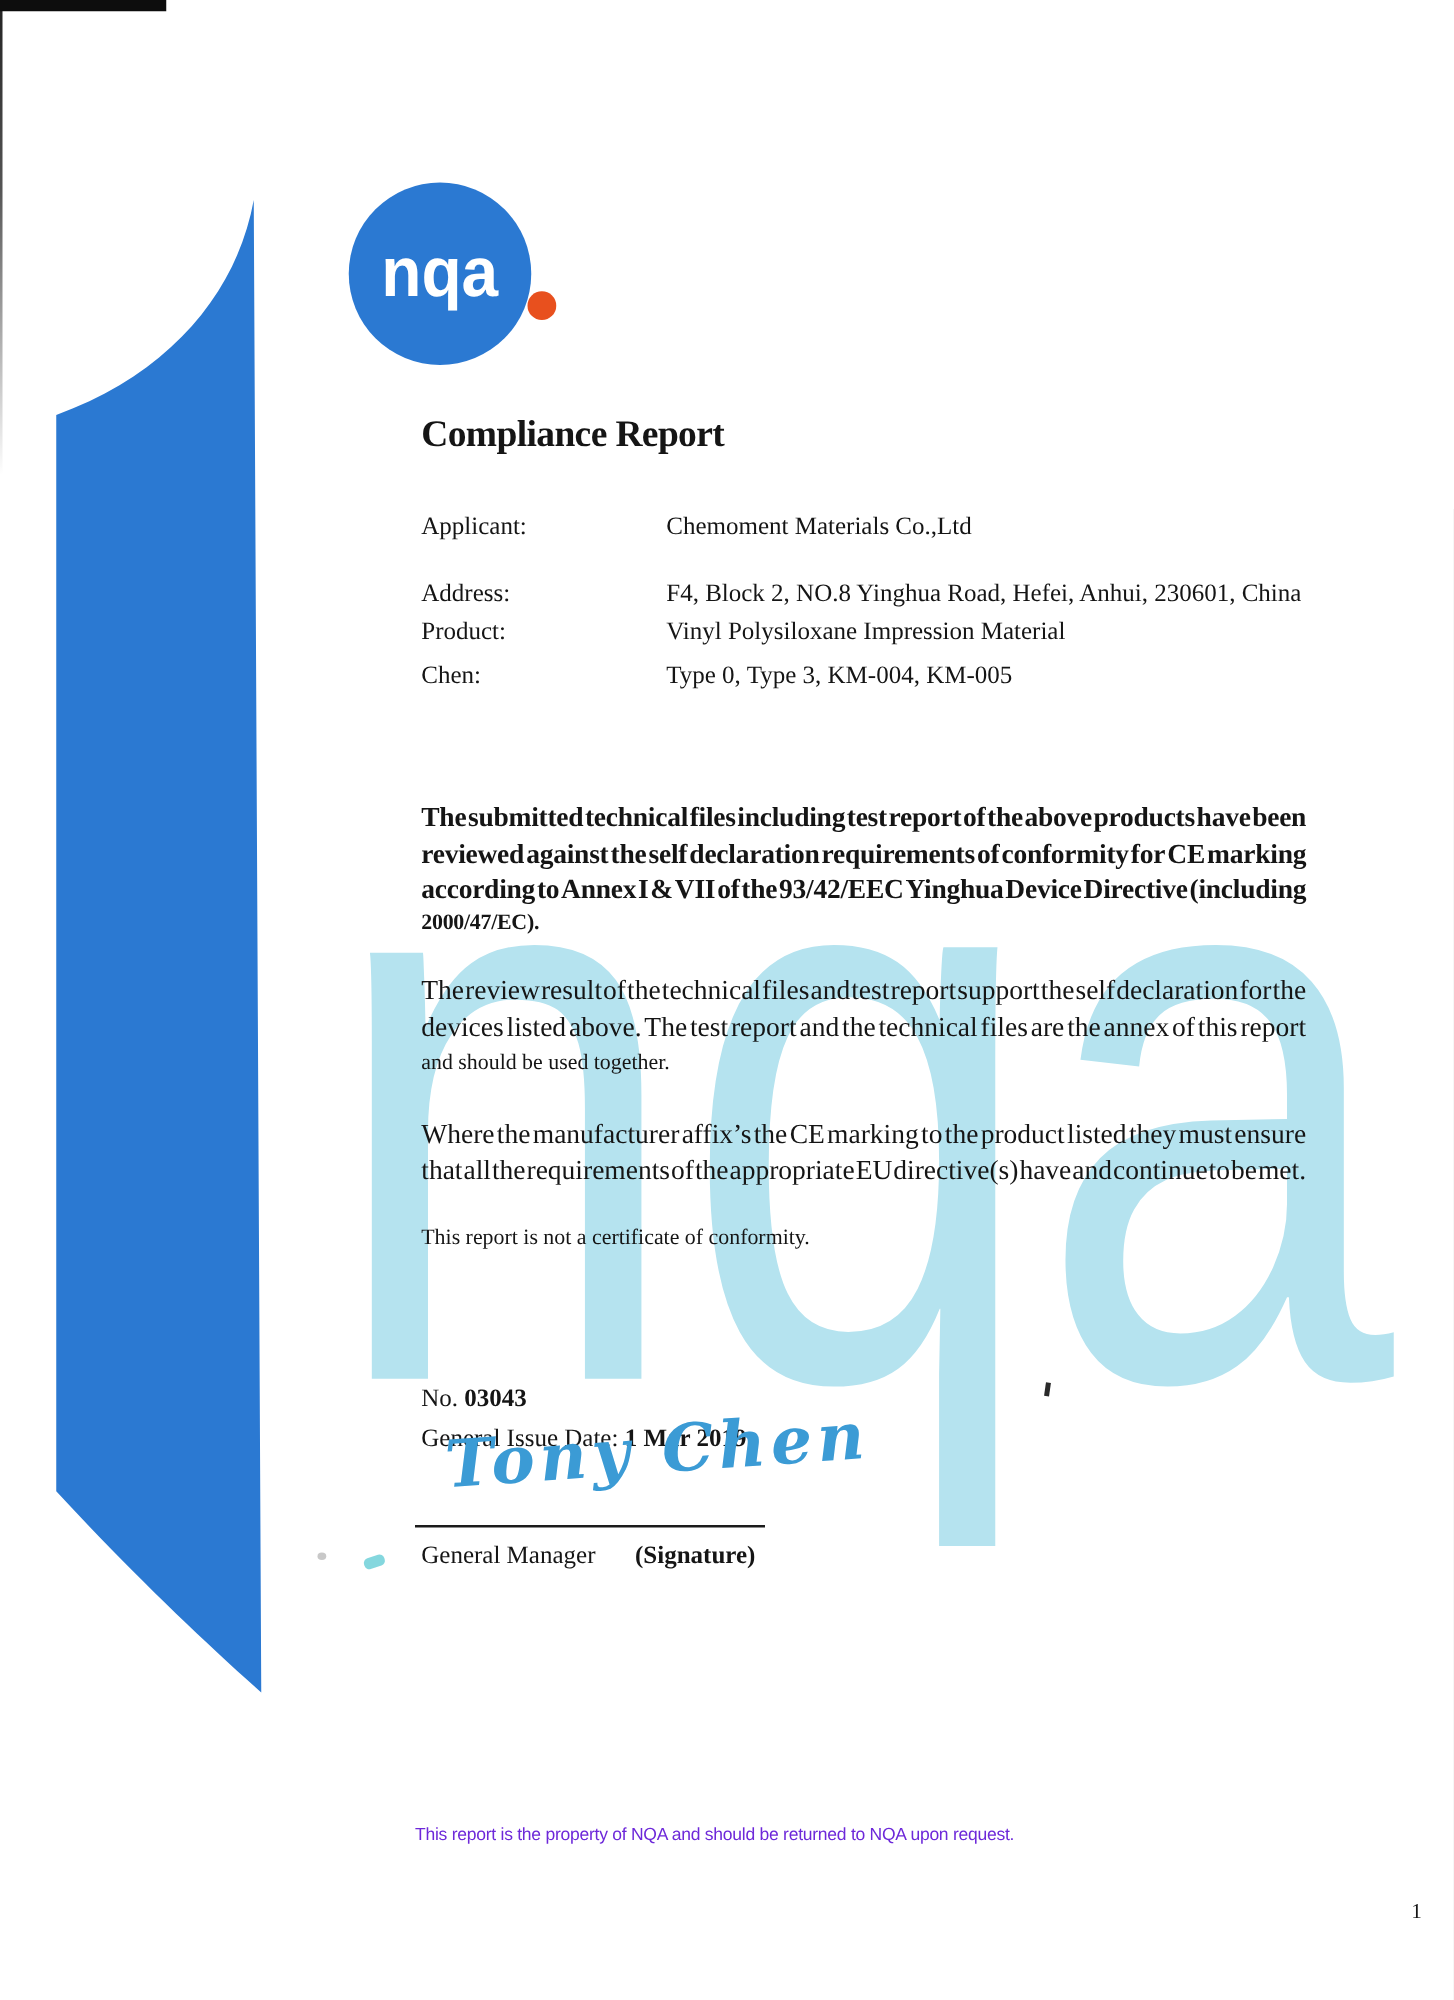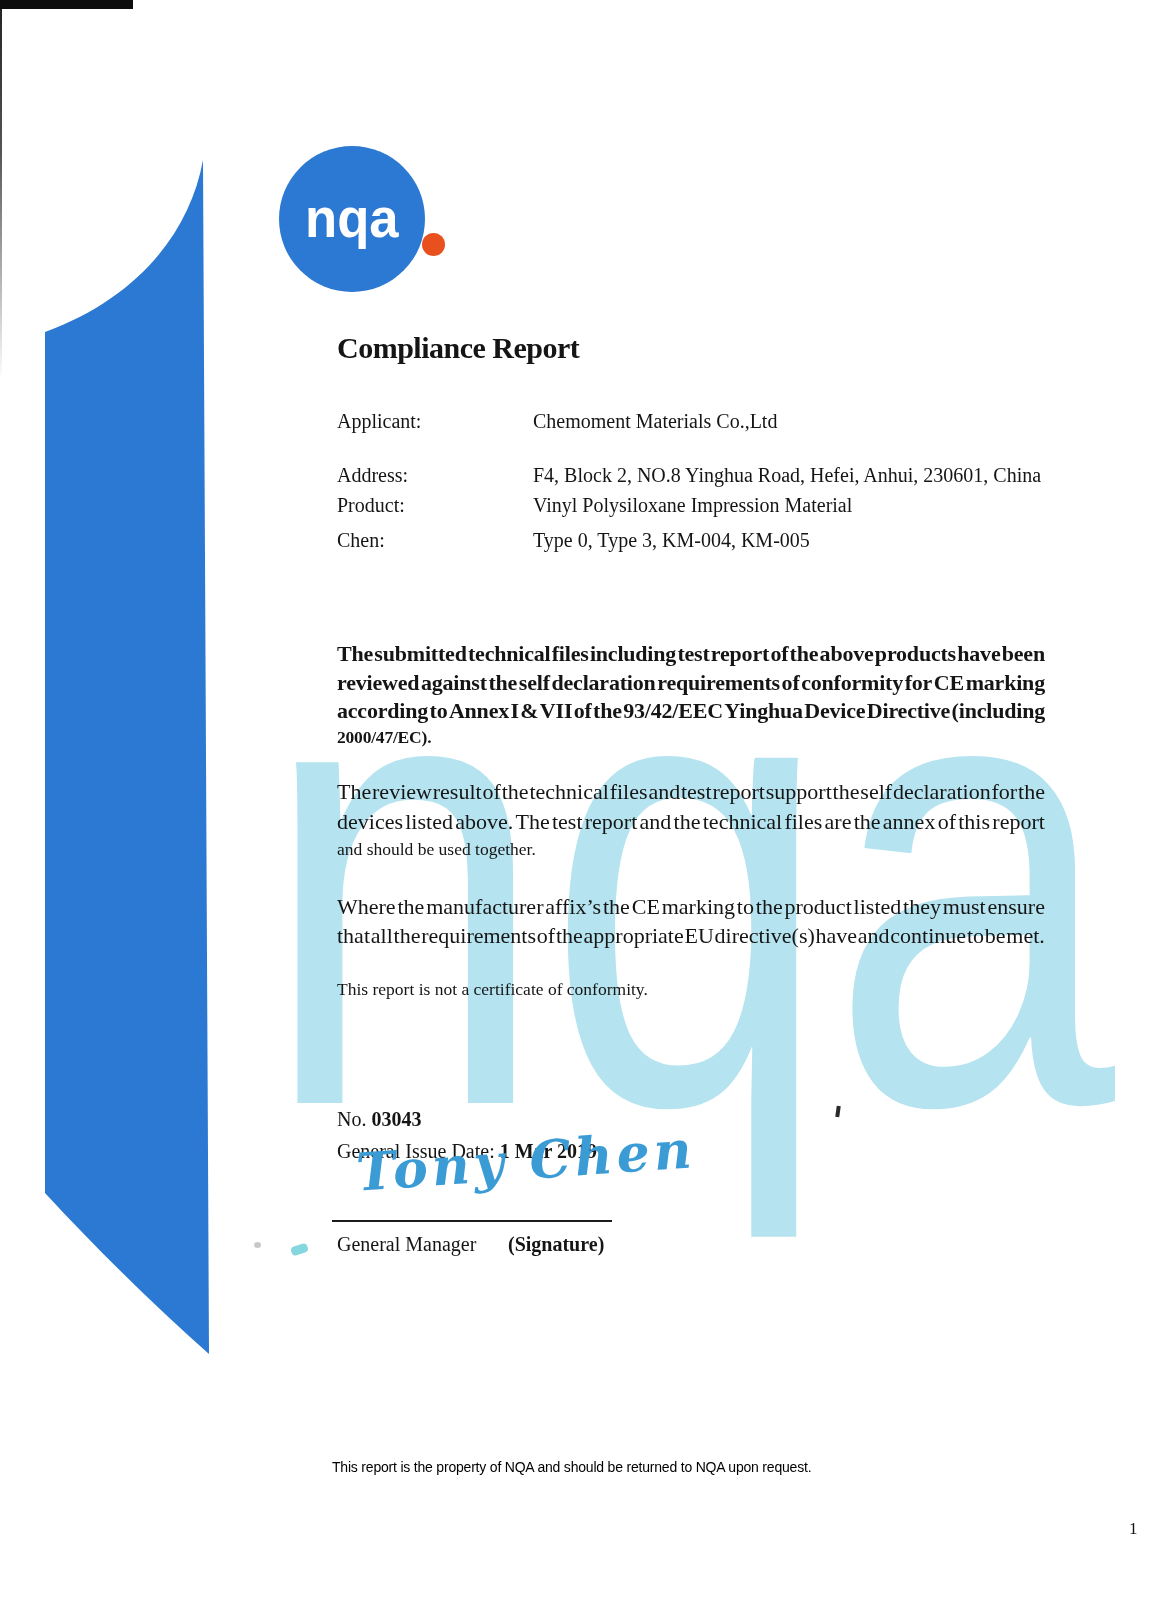--- a/index.html
+++ b/index.html
@@ -36,21 +36,21 @@
   .lh29 > div{height:29px;}
   .issue-row{left:337px;font-size:20px;white-space:nowrap;margin-top:40px;}
   .bold{font-weight:bold;}
   .sig-script{left:356px;top:1130px;font-family:"DejaVu Serif",serif;font-style:italic;
     font-weight:bold;font-size:52px;color:#3b9bd5;transform:rotate(-4deg);
     letter-spacing:4px;white-space:nowrap;}
   .sig-line{left:332px;top:1220px;width:280px;height:2px;background:#1b1b1b;}
   .role-row{left:337px;top:1233px;width:420px;font-size:20px;height:26px;}
   .role-row .sig-label{position:absolute;left:171px;top:0;font-weight:bold;}
   .footer-note{left:332px;top:1459px;font-family:"Liberation Sans",sans-serif;
-    font-size:14px;letter-spacing:-0.2px;color:#000000;white-space:nowrap;}
+    font-size:14px;letter-spacing:-0.2px;color:#6d28d9;white-space:nowrap;}
   .page-num{left:1129px;top:1519px;font-size:17px;}
   .tick{left:836px;top:1106px;width:4px;height:11px;background:#2a2a2a;transform:rotate(8deg);}
   .teal-mark{left:291px;top:1245px;width:17px;height:9px;background:#6ed0d8;
     border-radius:4px;transform:rotate(-18deg);opacity:.85;}
   .gray-dot{left:254px;top:1242px;width:7px;height:6px;background:#9a9a9a;border-radius:50%;opacity:.55;}
 </style>
 </head>
 <body>
 
 <div class="paper">

